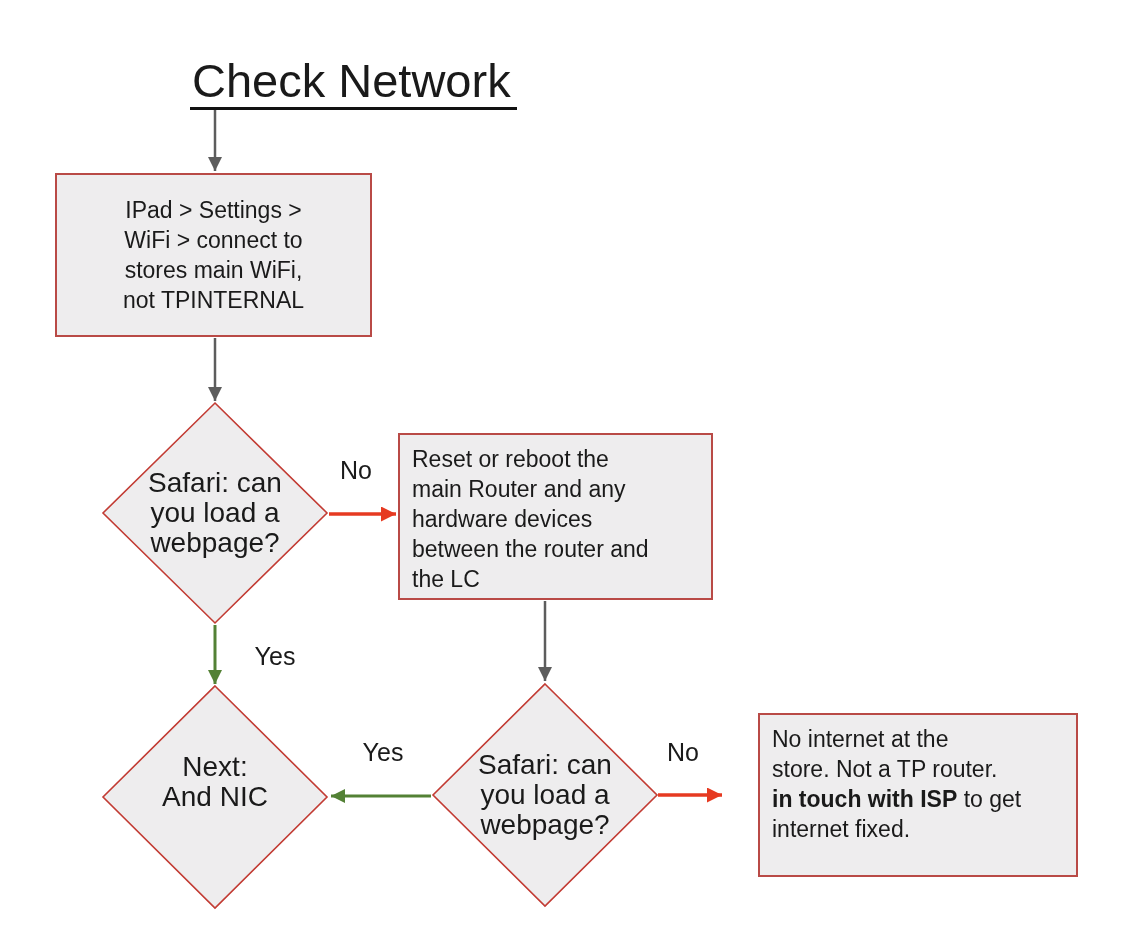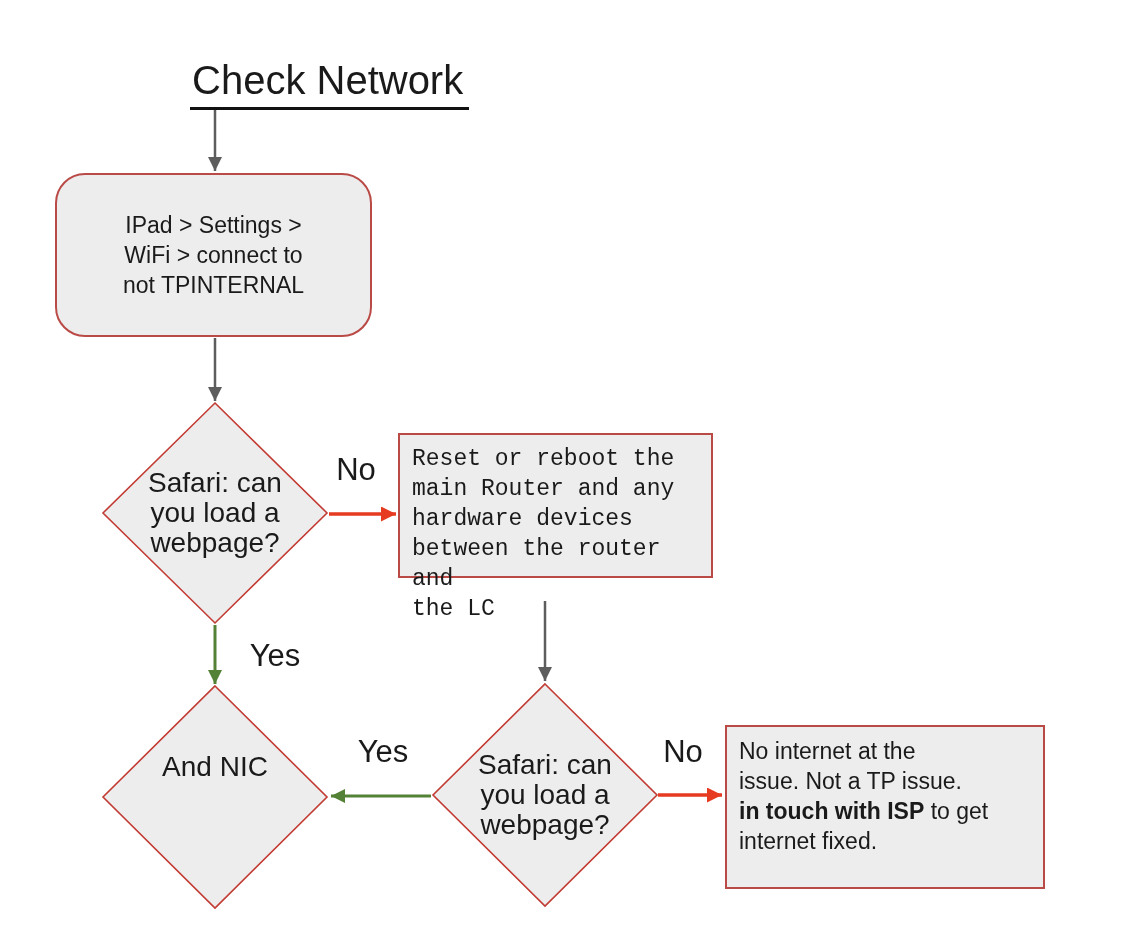--- a/index.html
+++ b/index.html
@@ -11,57 +11,56 @@
     font-family: "Liberation Sans", sans-serif;
     color: #1a1a1a;
     overflow: hidden;
   }
   svg.connector-layer { position: absolute; left: 0; top: 0; }
 
   .page-title {
     position: absolute;
     left: 190px;
     top: 56px;
-    font-size: 40px;
+    font-size: 47px;
     line-height: 49px;
     border-bottom: 3px solid #111111;
     padding: 0 6px 2px 2px;
     white-space: nowrap;
   }
 
   .rect-node {
     position: absolute;
     background: #eeedee;
     border: 2px solid #b94a46;
     box-sizing: border-box;
     font-size: 23px;
     line-height: 30px;
   }
   .rect-center {
     display: flex;
     flex-direction: column;
     align-items: center;
     justify-content: center;
     text-align: center;
-    border-radius: 30px;
   }
   .rect-left { padding: 9px 12px; text-align: left; }
 
   .diamond-label {
     position: absolute;
     text-align: center;
     font-size: 28px;
     line-height: 30px;
     pointer-events: none;
   }
 
   .edge-label {
     position: absolute;
     transform: translate(-50%, -50%);
-    font-size: 31px;
+    font-size: 25px;
     white-space: nowrap;
   }
   b { font-weight: bold; }
 </style>
 </head>
 <body>
 
 <div class="canvas">
 
   <svg class="connector-layer" width="1122" height="950" viewBox="0 0 1122 950">
@@ -88,45 +87,47 @@
     <line x1="658" y1="795" x2="722" y2="795" stroke="#e63a21" stroke-width="3.5" marker-end="url(#head-red)"></line>
     <line x1="215" y1="625" x2="215" y2="684" stroke="#538135" stroke-width="3" marker-end="url(#head-green)"></line>
     <line x1="431" y1="796" x2="331" y2="796" stroke="#538135" stroke-width="3" marker-end="url(#head-green)"></line>
   </svg>
 
   <div class="page-title">Check Network</div>
 
   <div class="rect-node rect-center" style="left:55px; top:173px; width:317px; height:164px;">
     <div>IPad &gt; Settings &gt;</div>
     <div>WiFi &gt; connect to</div>
+    <div>stores main WiFi,</div>
     <div>not TPINTERNAL</div>
   </div>
 
-  <div class="rect-node rect-left" style="left:398px; top:433px; width:315px; height:145px;font-family:Liberation Mono, monospace;">
+  <div class="rect-node rect-left" style="left:398px; top:433px; width:315px; height:167px;">
     <div>Reset or reboot the</div>
     <div>main Router and any</div>
     <div>hardware devices</div>
     <div>between the router and</div>
     <div>the LC</div>
   </div>
 
-  <div class="rect-node rect-left" style="left:725px; top:713px; width:320px; height:164px;margin-top:12px;">
+  <div class="rect-node rect-left" style="left:758px; top:713px; width:320px; height:164px;">
     <div>No internet at the</div>
-    <div>issue. Not a TP issue.</div>
+    <div>store. Not a TP router.</div>
     <div><b>in touch with ISP</b><span> to get</span></div>
     <div>internet fixed.</div>
   </div>
 
   <div class="diamond-label" style="left:103px; top:468px; width:224px;">
     <div>Safari: can</div>
     <div>you load a</div>
     <div>webpage?</div>
   </div>
 
   <div class="diamond-label" style="left:103px; top:752px; width:224px;">
+    <div>Next:</div>
     <div>And NIC</div>
   </div>
 
   <div class="diamond-label" style="left:433px; top:750px; width:224px;">
     <div>Safari: can</div>
     <div>you load a</div>
     <div>webpage?</div>
   </div>
 
   <div class="edge-label" style="left:356px; top:470px;">No</div>

